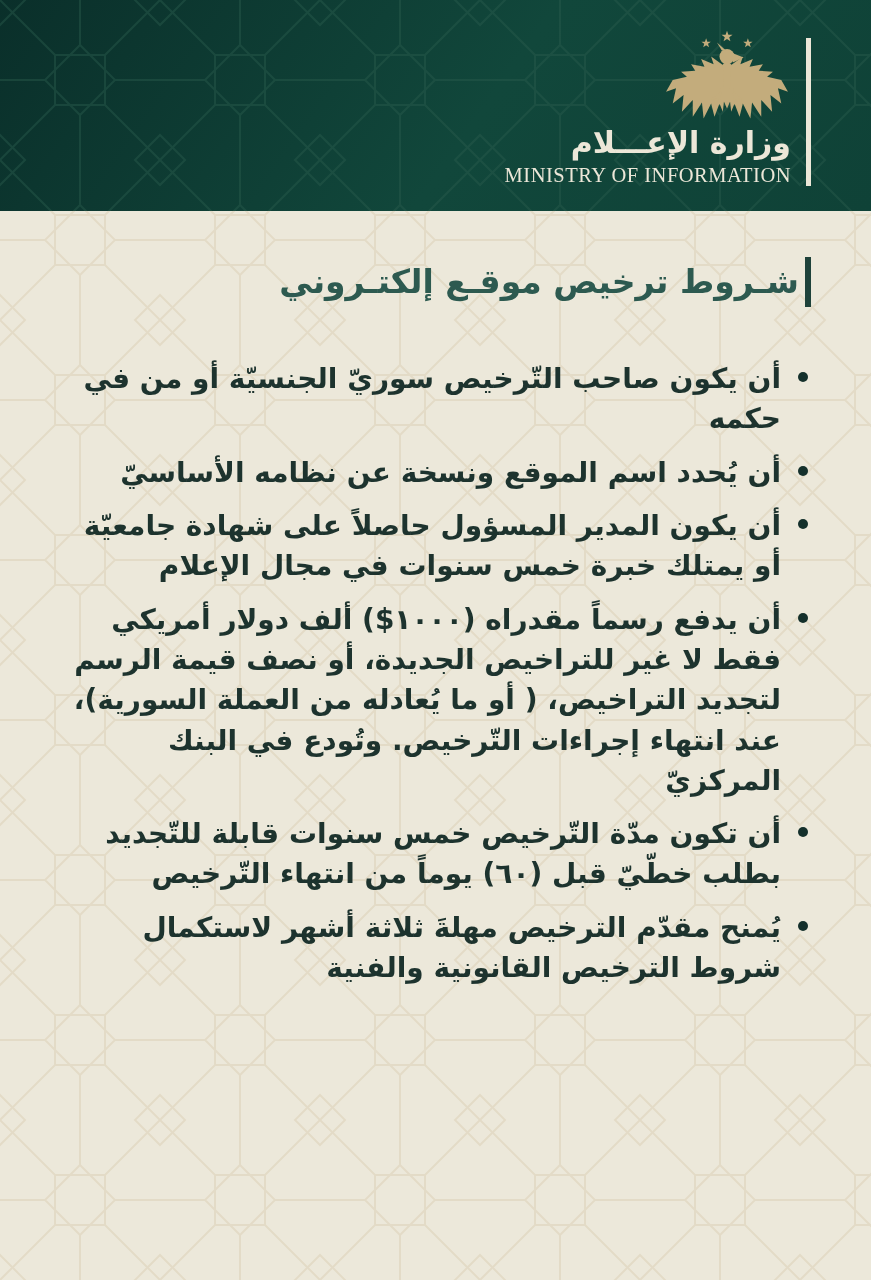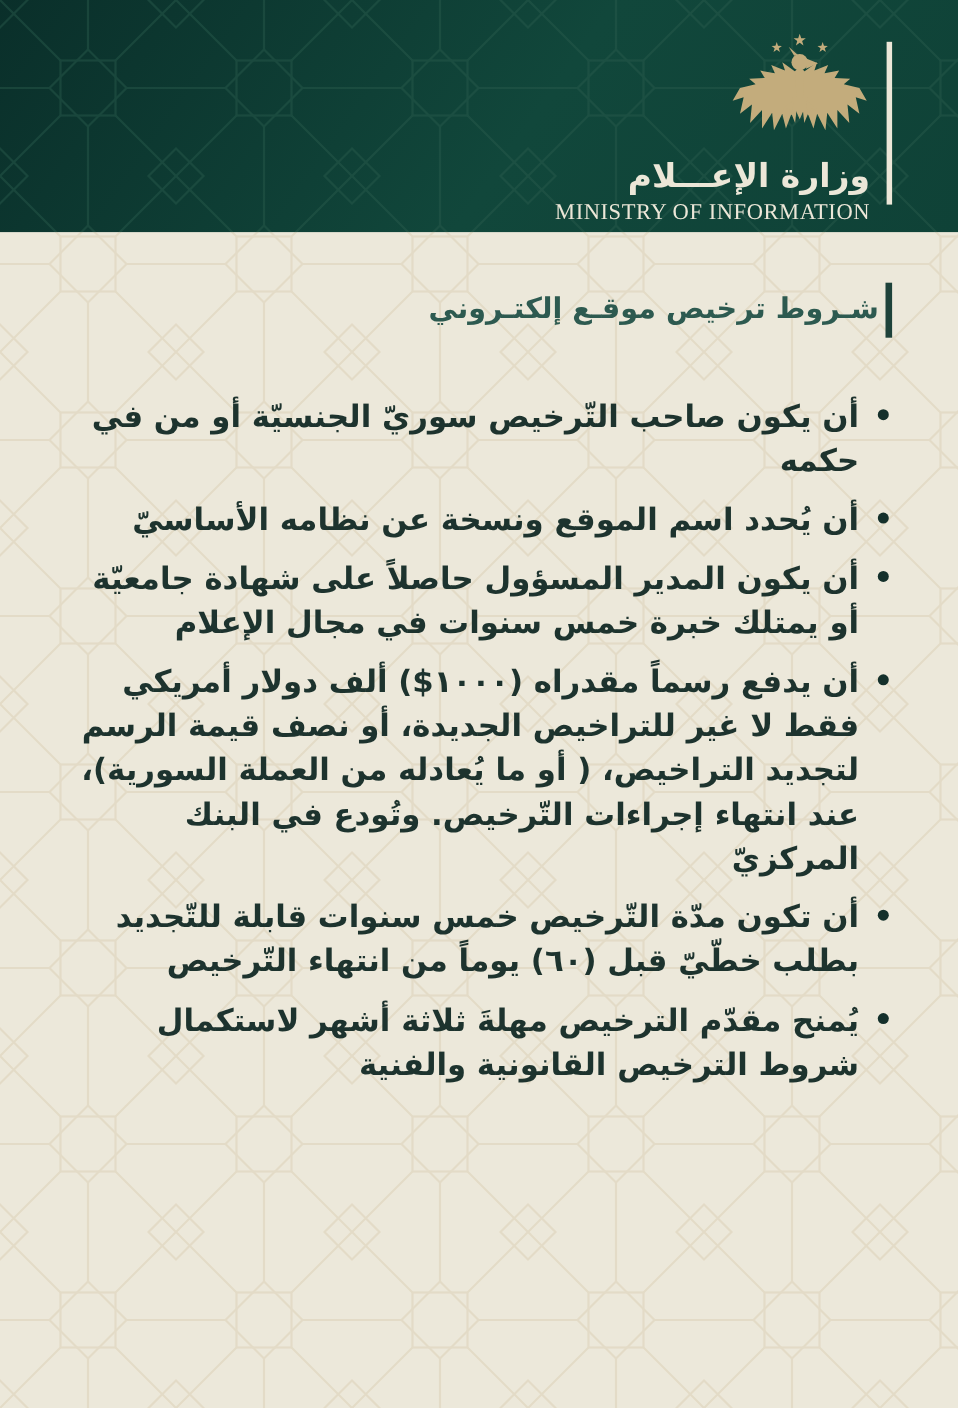--- a/index.html
+++ b/index.html
@@ -41,21 +41,20 @@
   }
   .names{
     position:absolute;top:126px;right:80px;
     text-align:right;
     color:#ece7d8;
   }
   .name-ar{
     font-size:30px;font-weight:700;
     direction:rtl;
     line-height:1.1;
-    margin-top:18px;
   }
   .name-en{
     font-family:Liberation Serif, serif;
     font-size:20.5px;
     letter-spacing:.5px;
     margin-top:5px;
     white-space:nowrap;
   }
   
   .main{
@@ -69,21 +68,21 @@
     display:flex;align-items:center;justify-content:flex-start;
     margin:0 0 52px 0;
   }
   .title-accent-bar{
     width:6px;height:50px;
     background:#1e423a;
     margin-left:6px;
     flex:0 0 auto;
   }
   .title-text{
-    font-size:26px;font-weight:700;
+    font-size:33px;font-weight:700;
     color:#2d5a50;
     line-height:1.2;
   }
   .conditions{
     list-style:none;margin:0;padding:0;
   }
   .conditions li{
     position:relative;
     padding-right:30px;
     margin-bottom:13px;

